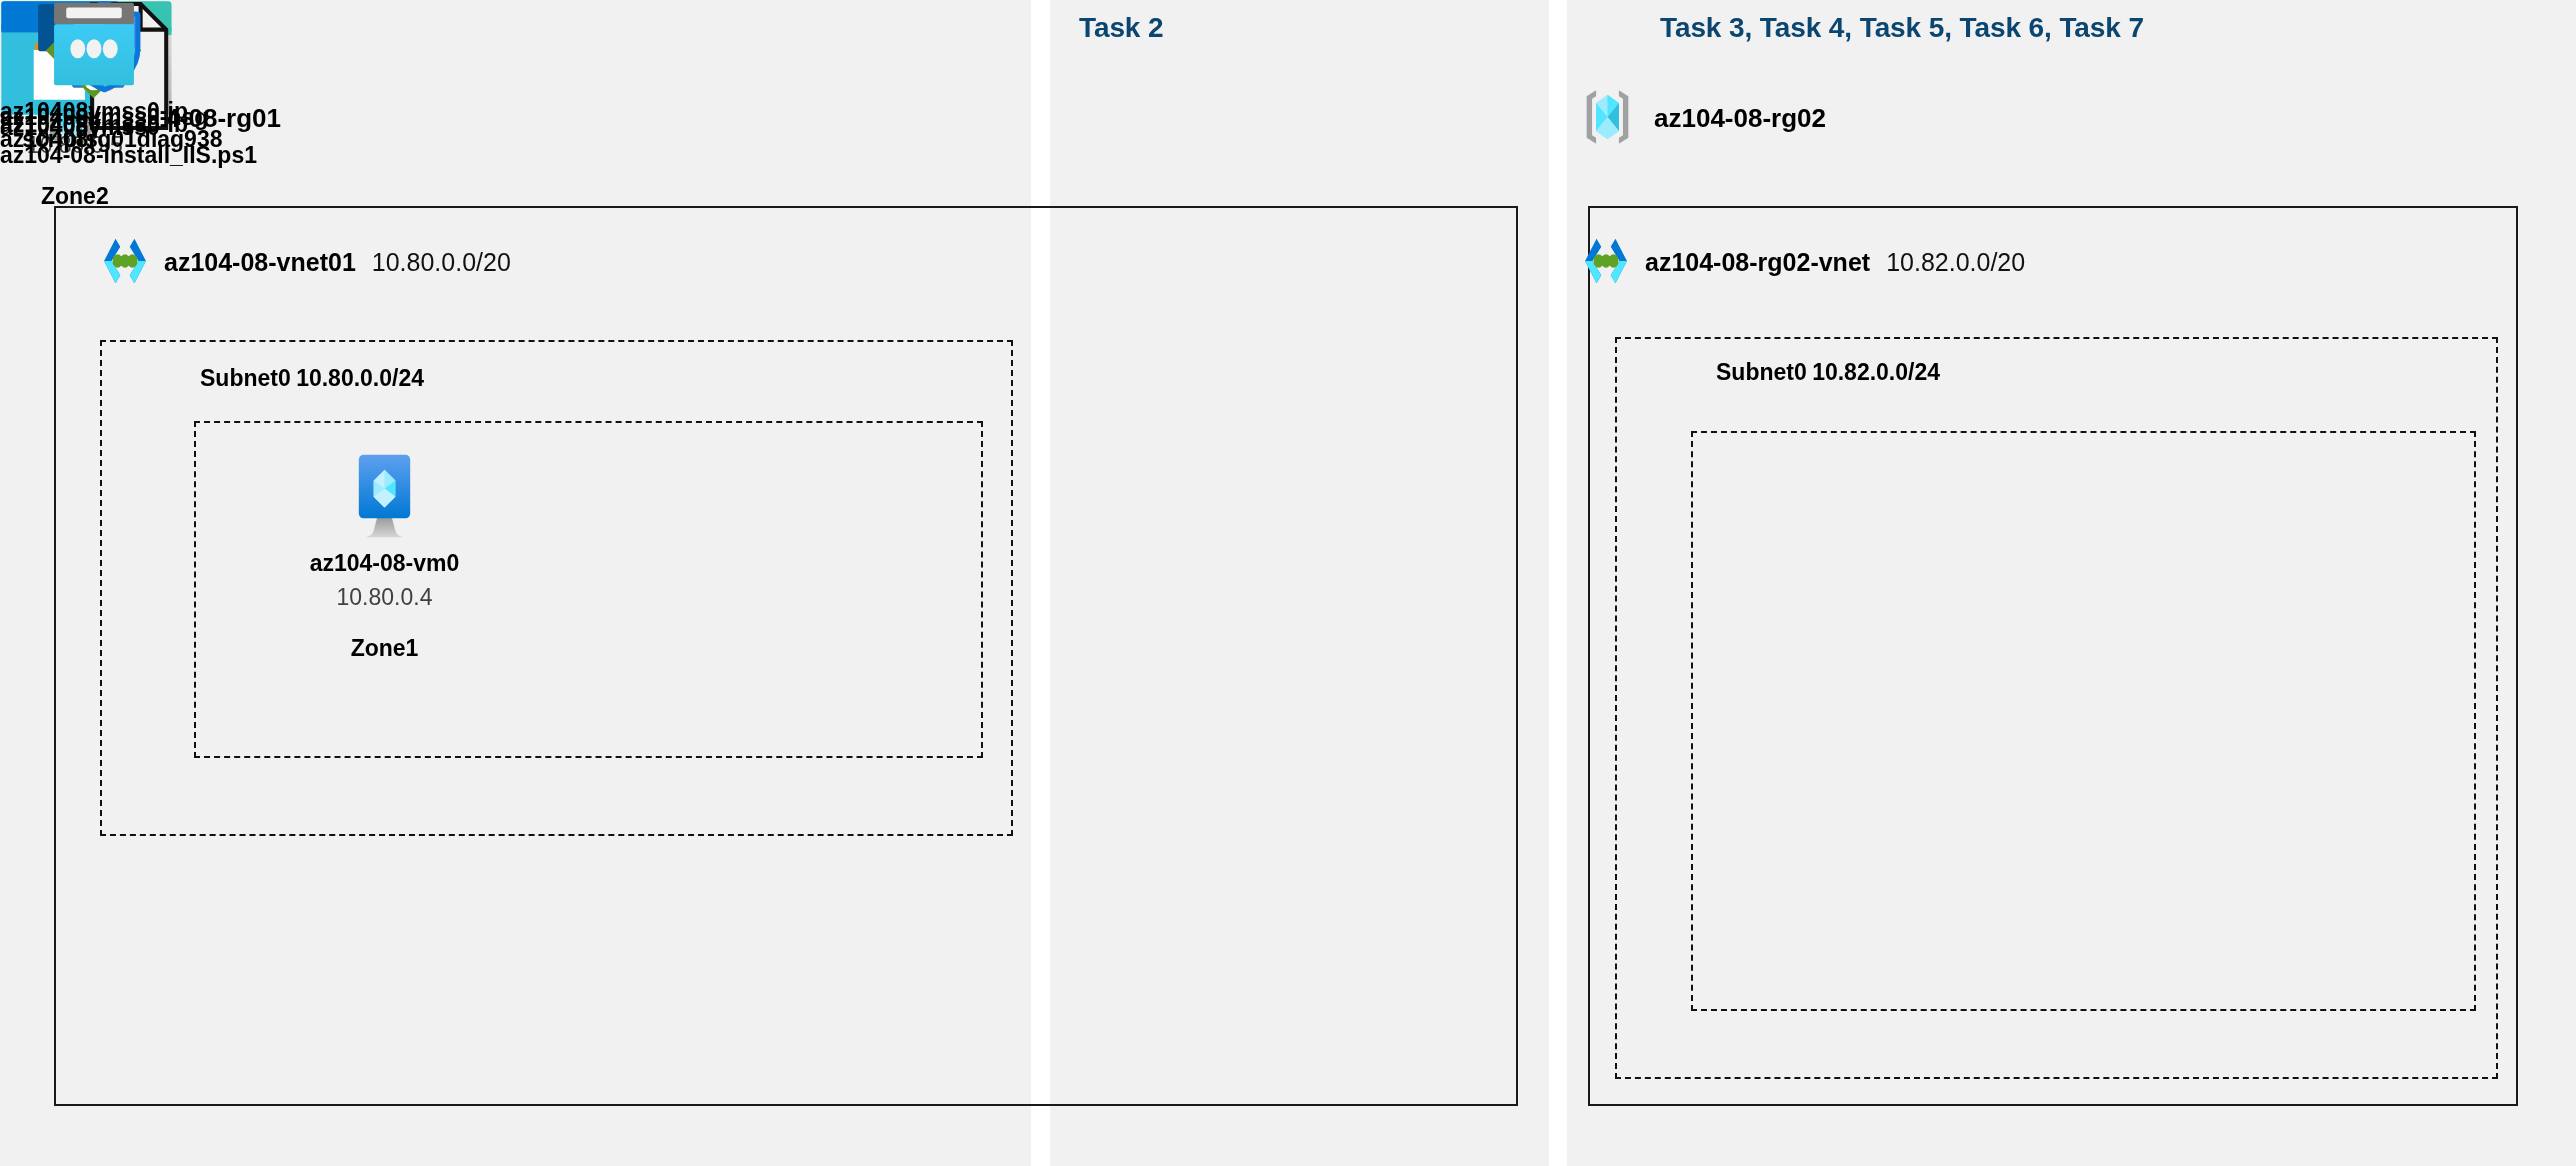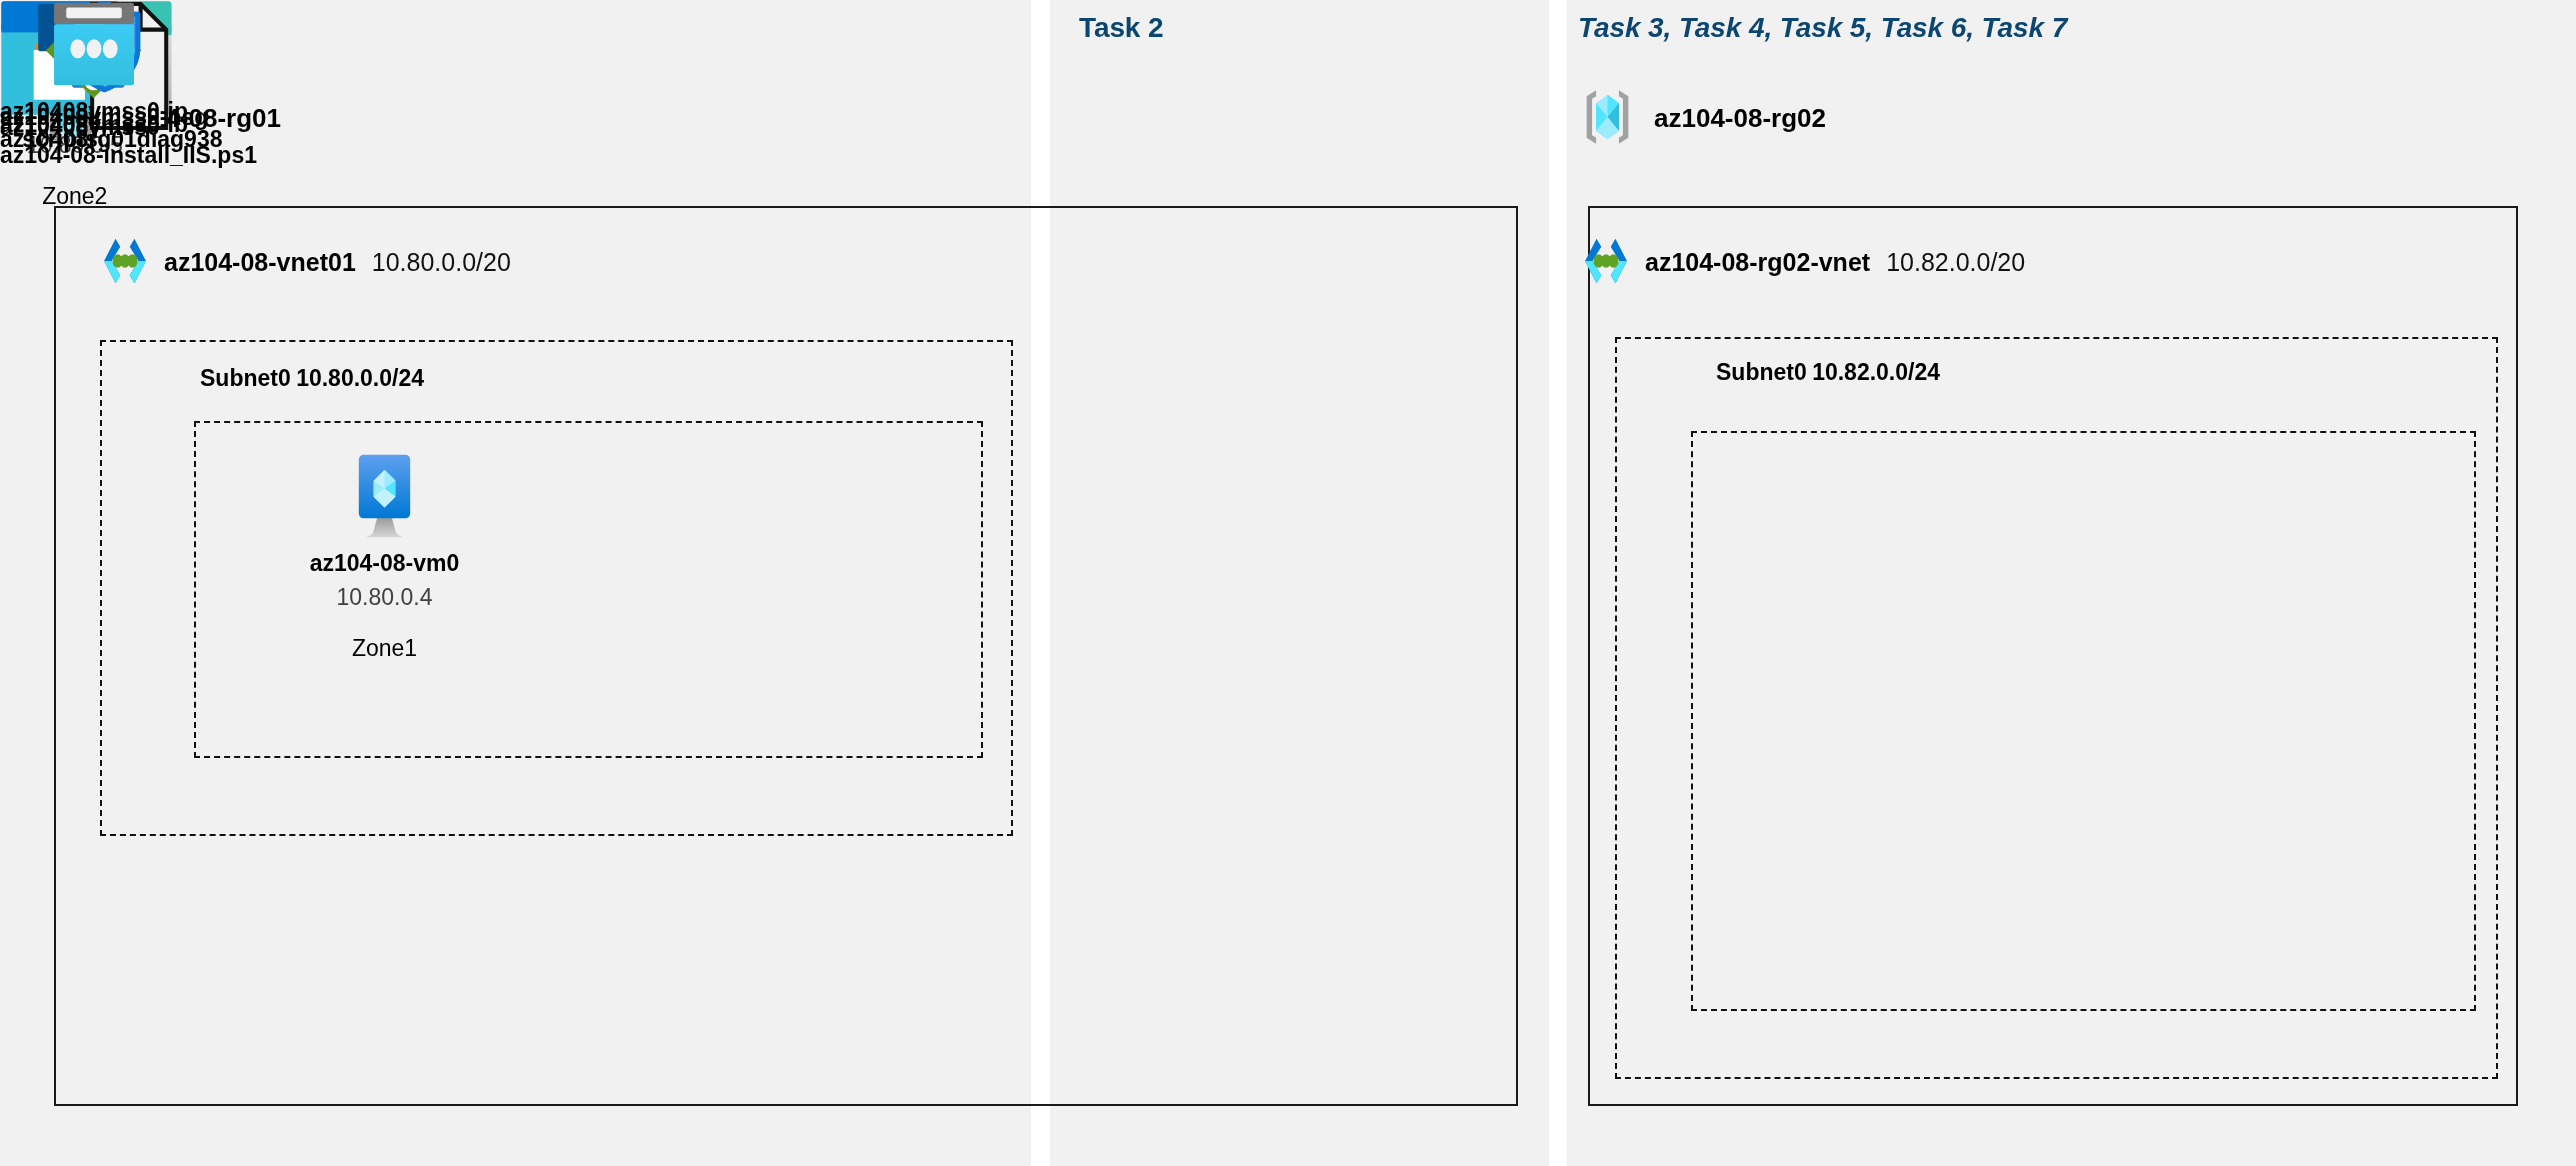--- a/index.html
+++ b/index.html
@@ -27,21 +27,21 @@
   .task-heading {
     position: absolute;
     color: #0b4671;
     font-weight: bold;
     font-size: 28px;
     letter-spacing: -0.1px;
     white-space: nowrap;
   }
   #task1-heading  { left: 32px;  top: 12px; }
   #task2-heading  { left: 1079px; top: 12px; }
-  #task37-heading { left: 1578px; top: 12px; font-style: italic; }
+  #task37-heading { left: 1660px; top: 12px; }
 
   
   .rg-header {
     position: absolute;
     display: flex;
     align-items: center;
     gap: 15px;
   }
   #rg01-header { left: 47px;   top: 88px; }
   #rg02-header { left: 1584px; top: 88px; gap: 23px; }
@@ -122,21 +122,21 @@
     margin-top: 8px;
   }
   .node-sub {
     font-weight: normal;
     font-size: 23px;
     color: #404040;
     white-space: nowrap;
     margin-top: 6.7px;
   }
   .node-zone {
-    font-weight: normal;
+    font-weight: bold;
     font-size: 23px;
     color: #000000;
     white-space: nowrap;
     margin-top: 24px;
   }
 
   #node-vm0  { left: 263px;  top: 452px;  width: 243px; }
   #node-vm1  { left": 0; left: 674px; top: 452px;  width: 243px; }
 
   #node-storage { left: 1139px; top: 266px; width: 324px; }

